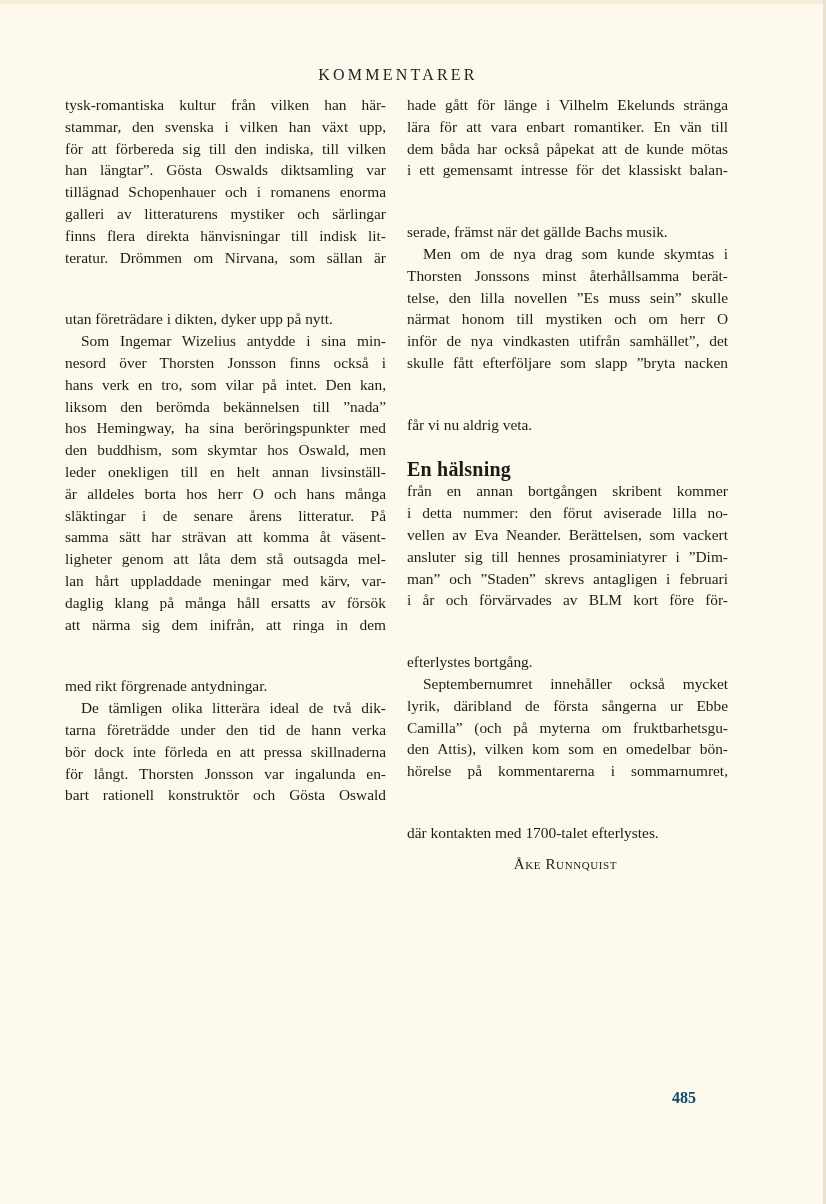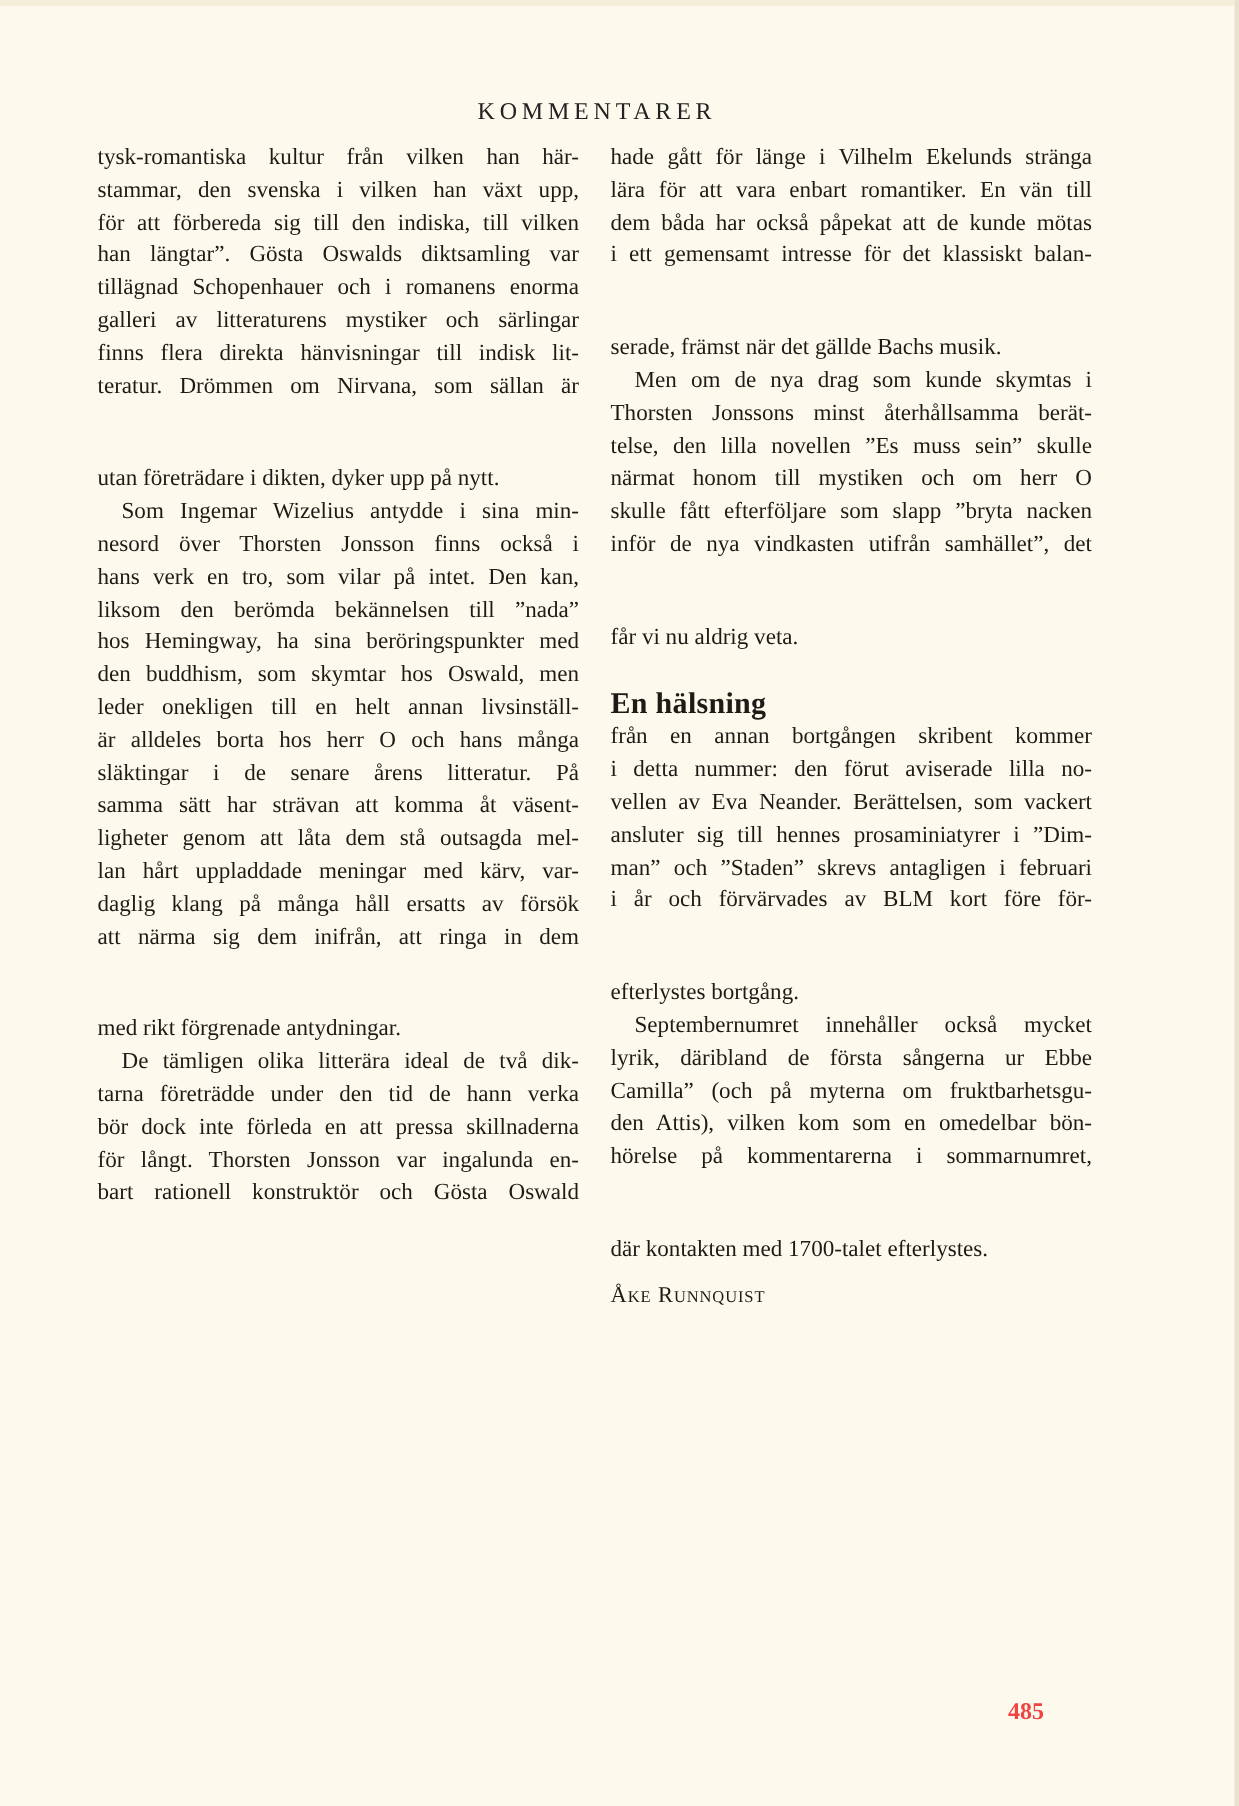--- a/index.html
+++ b/index.html
@@ -68,37 +68,36 @@
       display: block;
       font-size: 20px;
       font-weight: bold;
       height: 21.8px;
       line-height: 21.8px;
       margin-top: 23px;
       letter-spacing: 0.2px;
     }
     .signature {
       display: block;
-      text-align: left;
+      text-align: center;
       margin-top: 10px;
       font-size: 15px;
       letter-spacing: 0.6px;
       padding-right: 4px;
     }
     .signature .sc {
       font-variant: small-caps;
     }
     .page-number {
       position: absolute;
       top: 1089px;
       left: 672px;
       font-size: 16px;
       font-weight: bold;
-      color: #ef4444;
-      margin-top: 44px;
+      color: #0c4a6e;
     }
   </style>
 </head>
 <body>
 
 <div class="page-edge-top"></div>
 <div class="page-edge-right"></div>
 
 <div class="running-head">KOMMENTARER</div>
 
@@ -145,22 +144,22 @@
       <span class="line">lära för att vara enbart romantiker. En vän till</span>
       <span class="line">dem båda har också påpekat att de kunde mötas</span>
       <span class="line">i ett gemensamt intresse för det klassiskt balan-</span>
       <span class="line last">serade, främst när det gällde Bachs musik.</span>
     </div>
     <div>
       <span class="line indent">Men om de nya drag som kunde skymtas i</span>
       <span class="line">Thorsten Jonssons minst återhållsamma berät-</span>
       <span class="line">telse, den lilla novellen ”Es muss sein” skulle</span>
       <span class="line">närmat honom till mystiken och om herr O</span>
+      <span class="line">inför de nya vindkasten utifrån samhället”, det</span>
       <span class="line">skulle fått efterföljare som slapp ”bryta nacken</span>
-      <span class="line">inför de nya vindkasten utifrån samhället”, det</span>
       <span class="line last">får vi nu aldrig veta.</span>
     </div>
     <span class="section-heading">En hälsning</span>
     <div>
       <span class="line">från en annan bortgången skribent kommer</span>
       <span class="line">i detta nummer: den förut aviserade lilla no-</span>
       <span class="line">vellen av Eva Neander. Berättelsen, som vackert</span>
       <span class="line">ansluter sig till hennes prosaminiatyrer i ”Dim-</span>
       <span class="line">man” och ”Staden” skrevs antagligen i februari</span>
       <span class="line">i år och förvärvades av BLM kort före för-</span>

